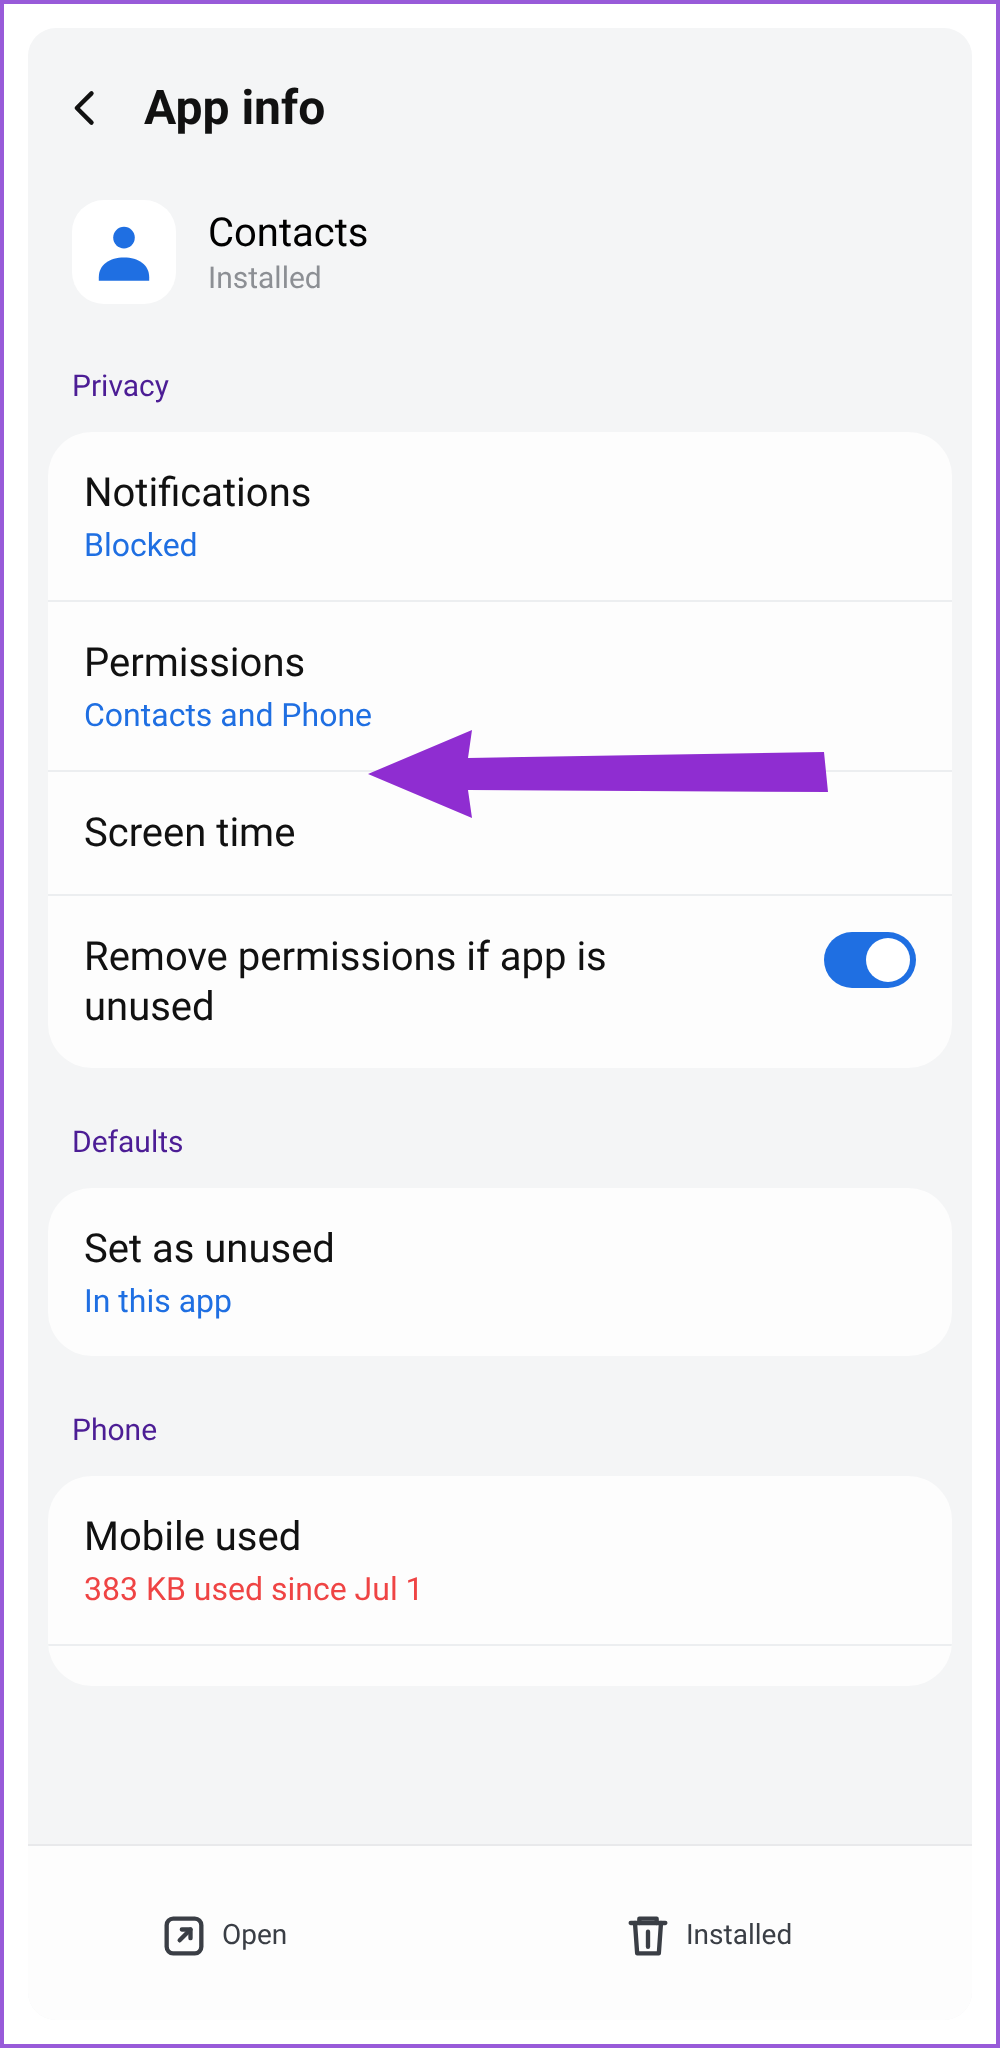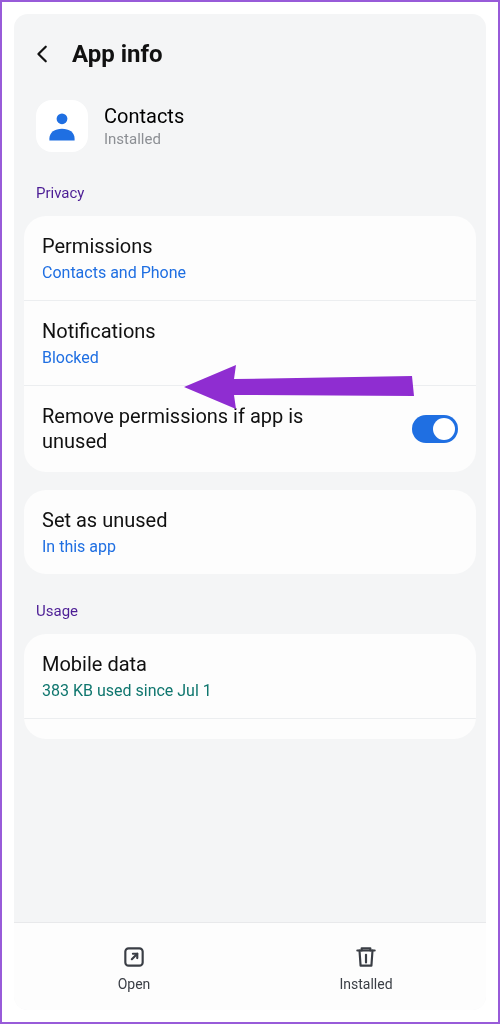--- a/index.html
+++ b/index.html
@@ -83,24 +83,24 @@
     .row-title {
       font-size: 20px;
       color: #111;
       line-height: 1.25;
     }
     .row-sub {
       font-size: 16px;
       color: #1f6fe2;
       margin-top: 4px;
     }
-    .row-sub.gray { color: #0f766e; }
+    .row-sub.gray { color: #ef4444; }
     .toggle-row {
       display: flex;
-      align-items: center;
+      align-items: flex-start;
       justify-content: space-between;
     }
     .toggle {
       width: 46px; height: 28px;
       border-radius: 14px;
       background: #1f6fe2;
       position: relative;
       flex-shrink: 0;
     }
     .toggle::after {
@@ -117,21 +117,21 @@
       height: 88px;
       background: #fdfdfd;
       border-top: 1px solid #e8e9eb;
       display: flex;
       justify-content: space-around;
       align-items: center;
       padding: 6px 4px 4px 4px;
     }
     .bb-item {
       display: flex;
-      flex-direction: column;
+      flex-direction: row;
       align-items: center;
       gap: 6px;
       color: #3a3e45;
       font-size: 14px;
       min-width: 110px;
     }
     .bb-icon { width: 26px; height: 26px; }
     .scroll-area {
       height: calc(100% - 88px);
       overflow: hidden;
@@ -171,44 +171,48 @@
         </div>
         <div>
           <div class="app-name">Contacts</div>
           <div class="app-status">Installed</div>
         </div>
       </div>
 
       <div class="section-label">Privacy</div>
       <div class="card">
         <div class="row">
+          <div class="row-title">Notifications</div>
+          <div class="row-sub">Blocked</div>
+        </div>
+        <div class="row">
           <div class="row-title">Permissions</div>
           <div class="row-sub">Contacts and Phone</div>
         </div>
         <div class="row">
-          <div class="row-title">Notifications</div>
-          <div class="row-sub">Blocked</div>
+          <div class="row-title">Screen time</div>
         </div>
         <div class="row toggle-row">
           <div class="row-title" style="max-width:300px">Remove permissions if app is unused</div>
           <div class="toggle"></div>
         </div>
       </div>
 
+      <div class="section-label">Defaults</div>
       <div class="card">
         <div class="row">
           <div class="row-title">Set as unused</div>
           <div class="row-sub">In this app</div>
         </div>
       </div>
 
-      <div class="section-label">Usage</div>
+      <div class="section-label">Phone</div>
       <div class="card" style="margin-bottom:0">
         <div class="row">
-          <div class="row-title">Mobile data</div>
+          <div class="row-title">Mobile used</div>
           <div class="row-sub gray">383 KB used since Jul 1</div>
         </div>
         <div class="row cutoff-row"></div>
       </div>
 
     </div>
 
     <div class="bottom-bar">
       <div class="bb-item">
         <span class="bb-icon">

